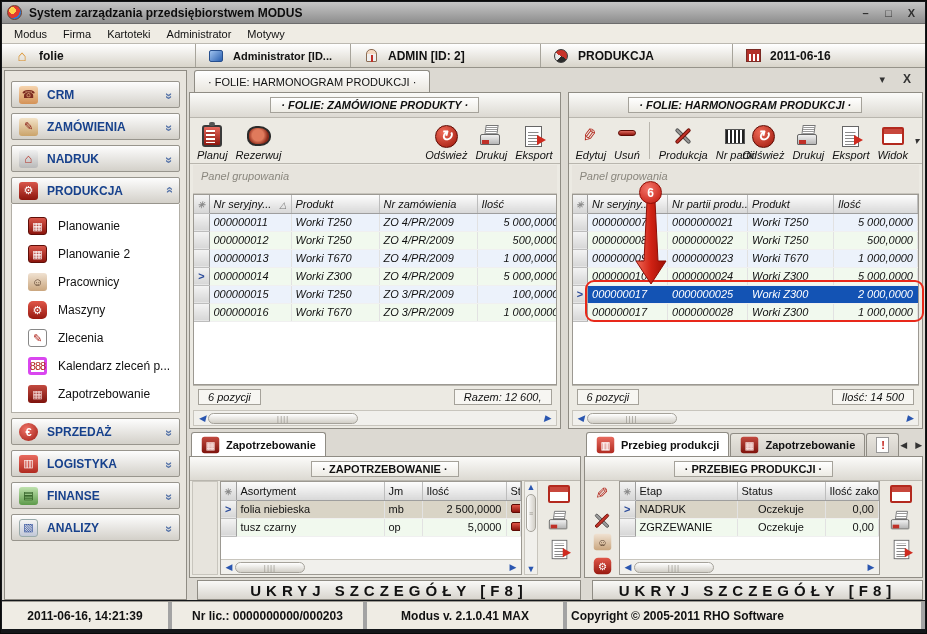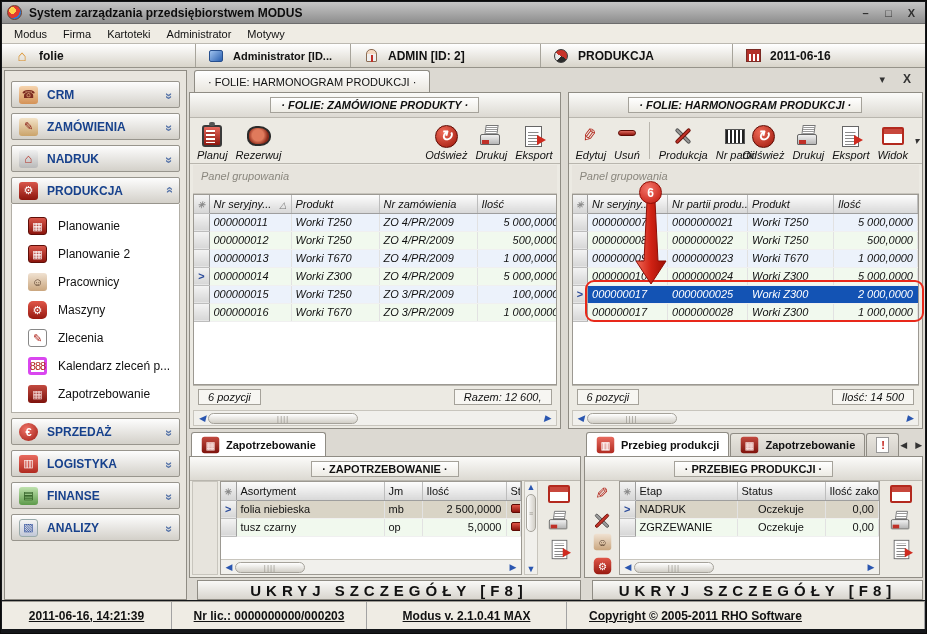--- a/index.html
+++ b/index.html
@@ -168,21 +168,21 @@
 .vscroll .sc-arrow { width: auto; }
 .side-icons { width: 38px; display: flex; flex-direction: column; align-items: center; gap: 9px; padding-top: 4px; }
 .mini { transform: scale(0.92); }
 .ukryj { position: absolute; left: 8px; right: 0; bottom: 0; height: 20px; border: 1px solid #8f8c84;
   background: linear-gradient(#f9f9f7,#d8d5ce); display: flex; align-items: center; justify-content: center;
   font-weight: bold; letter-spacing: 5px; font-size: 15px; white-space: nowrap; overflow: hidden; }
 .sta-ico { width: 13px; height: 9px; background: linear-gradient(#e05648,#8c150d); border-radius: 2px 4px 2px 2px; border: 1px solid #5e0b04; display: inline-block; }
 
 
 .statusbar { position: absolute; left: 1px; right: 1px; bottom: 4px; height: 28px; background: #efece4; border-top: 1px solid #9c9992; display: flex; align-items: stretch; }
-.st-cell { display: flex; align-items: center; justify-content: center; font-weight: bold; font-size: 12px; border-right: 1px solid #a3a3a3; padding: 0 22px; white-space: nowrap; text-decoration: underline; }
+.st-cell { display: flex; align-items: center; justify-content: center; font-weight: bold; font-size: 12px; border-right: 4px solid #a3a3a3; padding: 0 4px; white-space: nowrap; }
 .st-1 { width: 170px; } .st-2 { width: 195px; } .st-3 { width: 200px; } .st-4 { flex: 1; justify-content: flex-start; }
 
 
 .ann-rect { position: absolute; left: 584px; top: 279px; width: 339px; height: 42px; border: 2px solid #e8281a; border-radius: 9px; z-index: 40; pointer-events: none; box-shadow: 0 0 1px #fff; }
 .ann-badge { position: absolute; left: 638px; top: 180px; width: 23px; height: 23px; border-radius: 50%;
   background: radial-gradient(circle at 38% 30%, #f4756a, #c01408); border: 1px solid #8e0e06; color: #fff; font-weight: bold; font-size: 12px;
   display: flex; align-items: center; justify-content: center; z-index: 41; }
 .ann-arrow { position: absolute; left: 634px; top: 200px; z-index: 40; }
 </style>
 </head>

